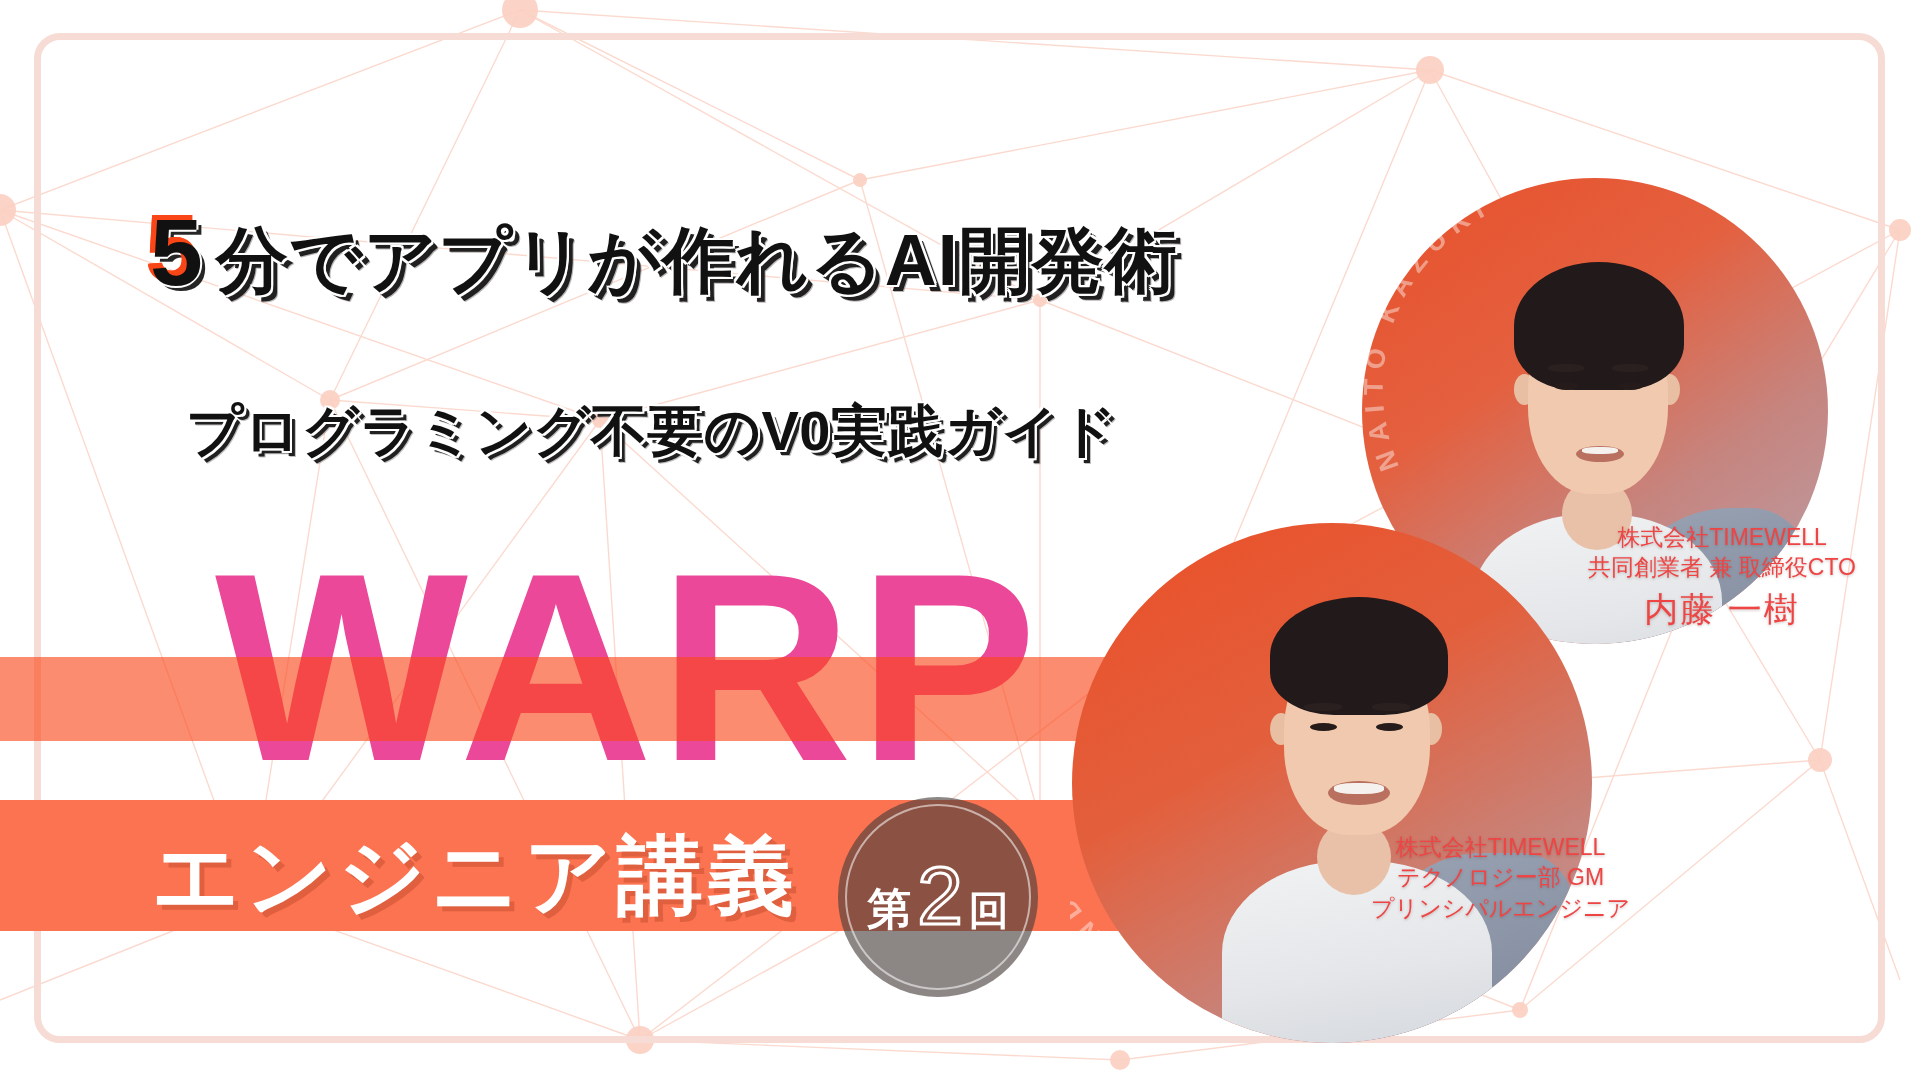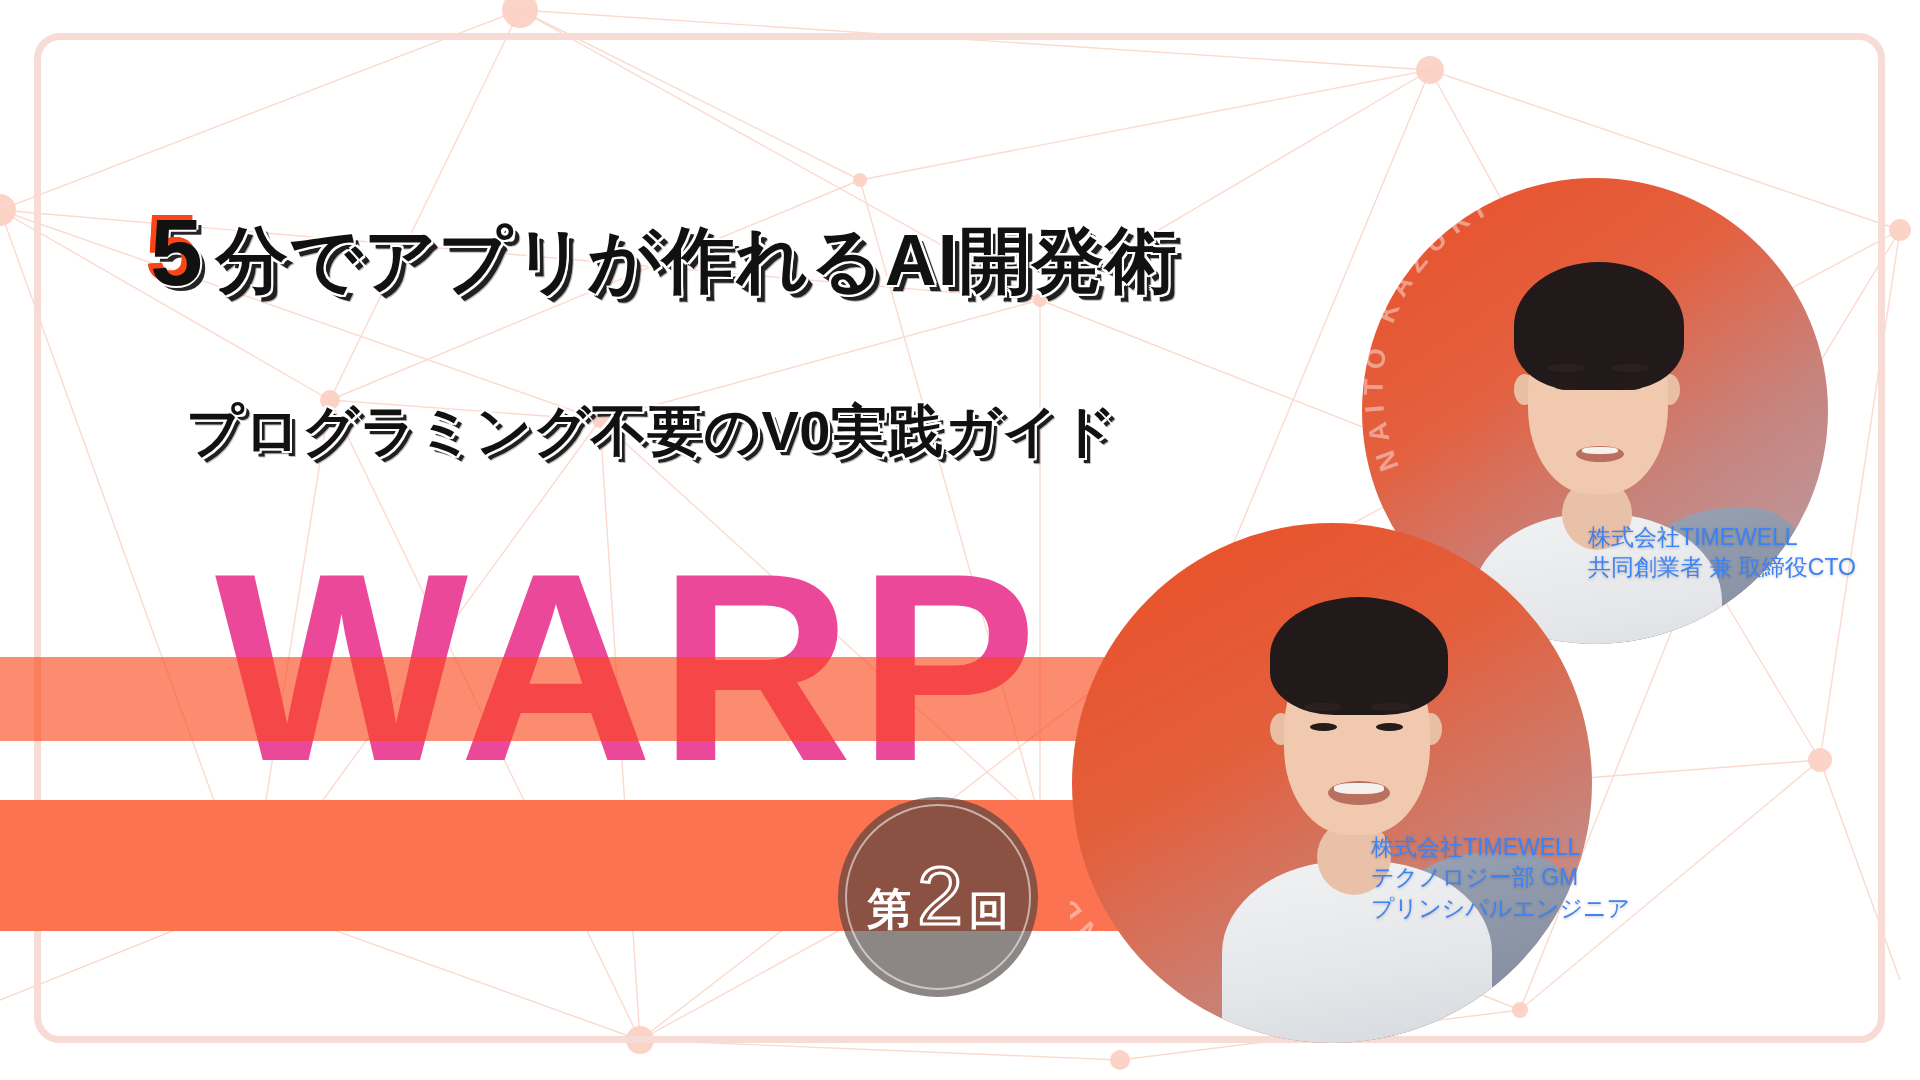--- a/index.html
+++ b/index.html
@@ -244,22 +244,22 @@
   .p-ear { position: absolute; background: #e8bfa2; border-radius: 50%; }
   .p-brow { position: absolute; background: #2a2020; border-radius: 40%; }
   .p-eye { position: absolute; background: #241b1a; border-radius: 50%; }
   .p-mouth { position: absolute; background: #b9705f; border-radius: 50%; }
   .p-teeth { position: absolute; background: #f5f1ee; border-radius: 40%; }
 
   
   .caption {
     position: absolute;
     z-index: 34;
-    text-align: left;
-    color: #3b82f6;
+    text-align: center;
+    color: #ef4444;
     line-height: 1.32;
     white-space: nowrap;
     font-family: "Liberation Sans", "DejaVu Sans", sans-serif;
     text-shadow: 0 1px 3px rgba(90,60,50,0.30);
   }
   .caption .role { font-size: 23px; font-weight: normal; }
   .caption .name { font-size: 34px; font-weight: normal; margin-top: 4px; letter-spacing: 2px; }
   #caption-right { right: 64px; top: 522px; }
   #caption-left  { right: 290px; top: 832px; }
 </style>
@@ -312,20 +312,21 @@
   <div id="headline-wrap">
     <div id="headline"><span class="big5">5</span><span>分でアプリが作れるAI開発術</span></div>
   </div>
   <div id="subheadline">プログラミング不要のV0実践ガイド</div>
 
   <div id="warp-mark">WARP</div>
 
   <div id="banner-top"></div>
 
   <div id="banner-bottom"></div>
+  <div id="banner-bottom-label">エンジニア講義</div>
 
   <div id="episode-badge">
     <div id="badge-inner">
       <span id="badge-prefix">第</span>
       <span id="badge-number">2</span>
       <span id="badge-suffix">回</span>
     </div>
   </div>
 
   <div class="speaker" id="speaker-right">
@@ -380,20 +381,21 @@
       </defs>
       <text>
         <textPath href="#arc-ando" startOffset="2%">ANDO YOSHIKI</textPath>
       </text>
     </svg>
   </div>
 
   <div class="caption" id="caption-right">
     <div class="role">株式会社TIMEWELL</div>
     <div class="role">共同創業者 兼 取締役CTO</div>
+    <div class="name">内藤 一樹</div>
   </div>
 
   <div class="caption" id="caption-left">
     <div class="role">株式会社TIMEWELL</div>
     <div class="role">テクノロジー部 GM</div>
     <div class="role">プリンシパルエンジニア</div>
   </div>
 
 </div>
 

